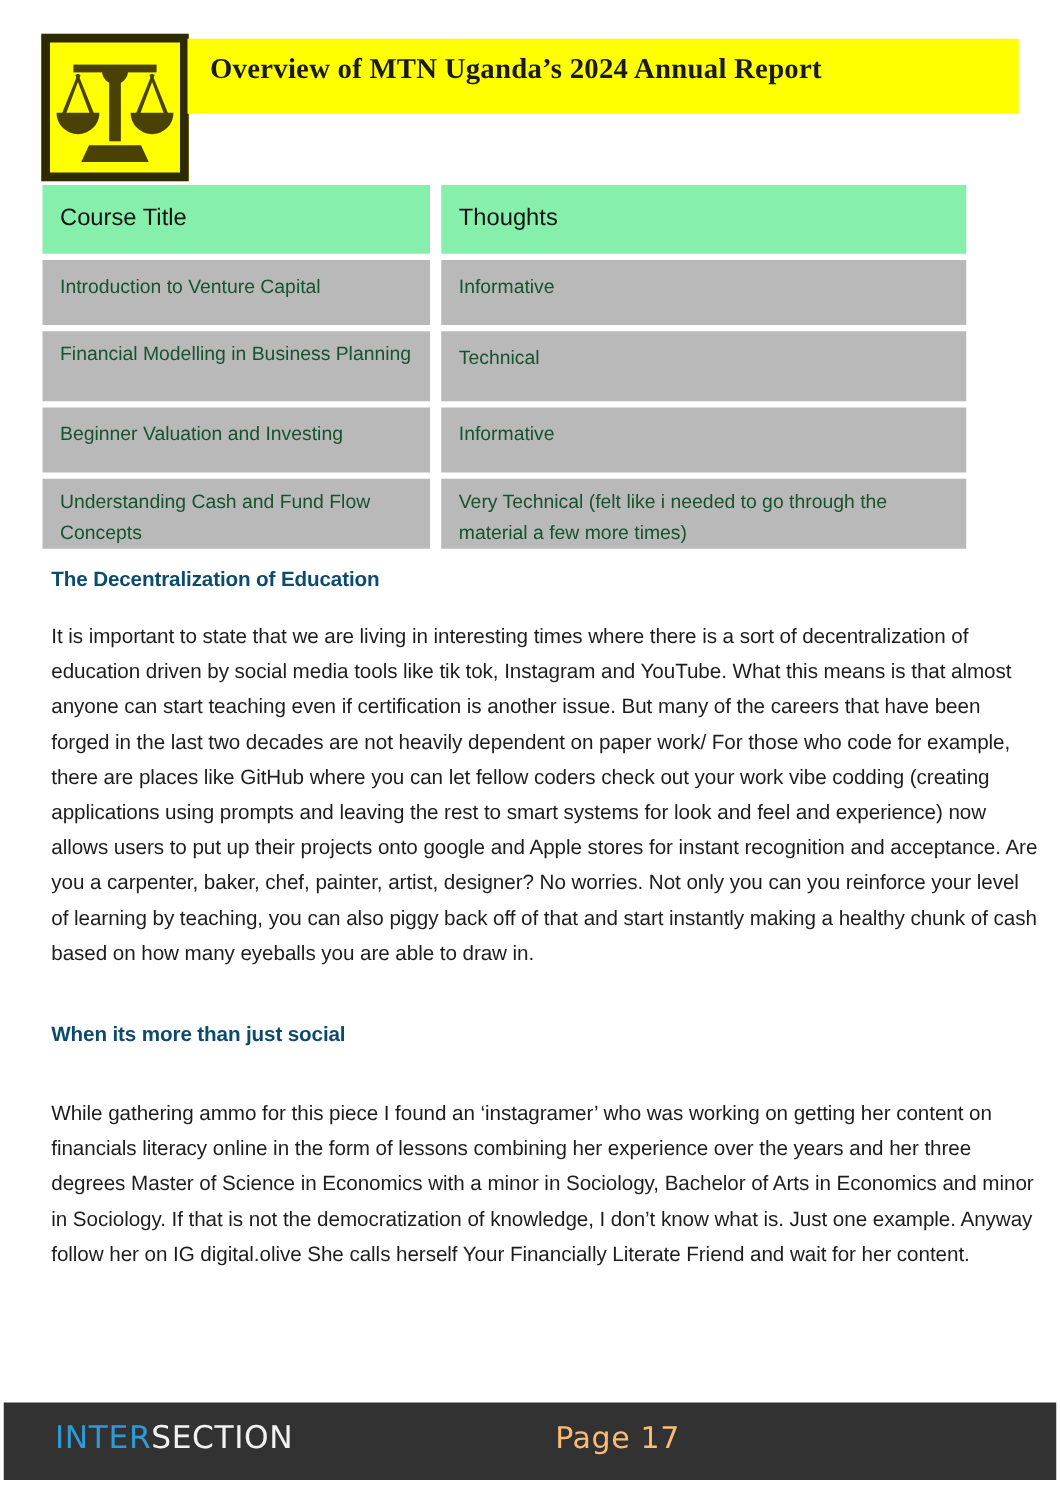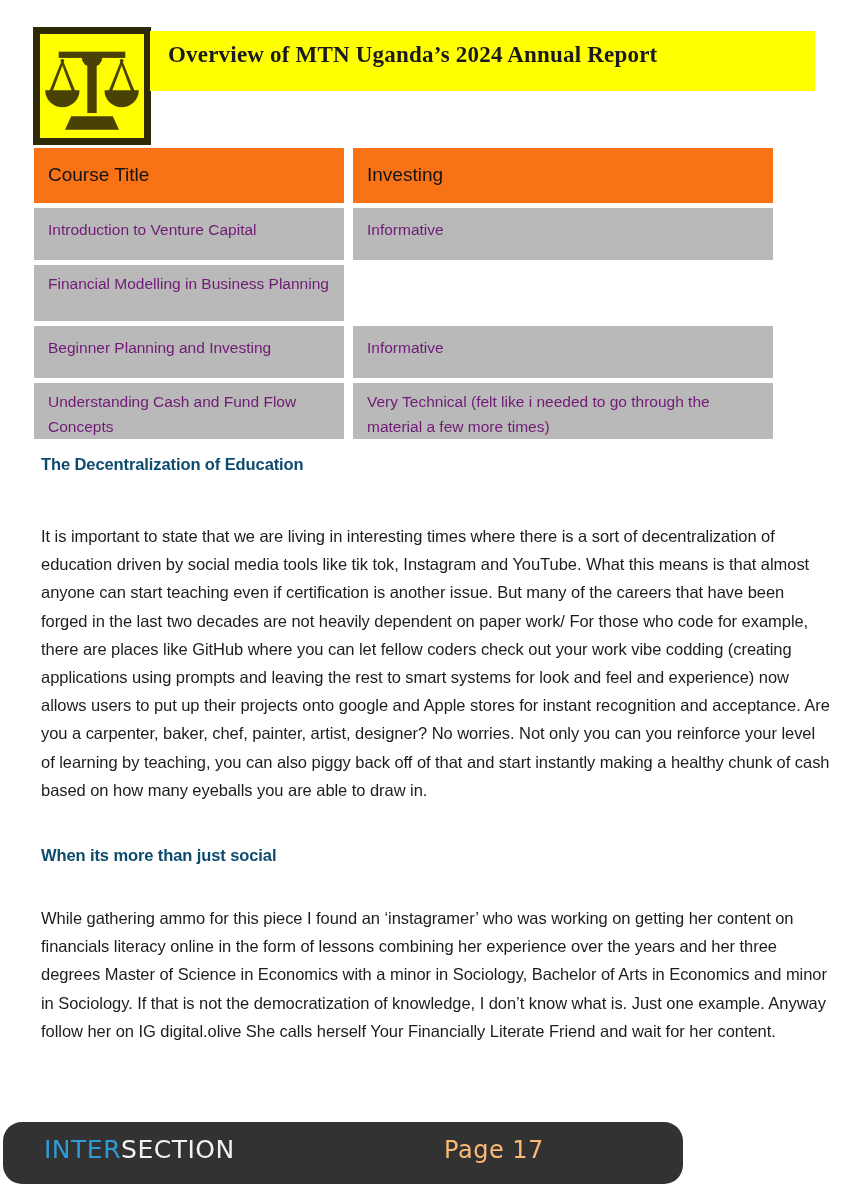--- a/index.html
+++ b/index.html
@@ -73,27 +73,27 @@
     gap: 9px;
     margin-bottom: 5px;
   }
   .tbl-row:last-child { margin-bottom: 0; }
 
   .cell {
     box-sizing: border-box;
     padding: 9px 13px 9px 14px;
     font-size: 15.5px;
     line-height: 25px;
-    color: #701a75;
+    color: #14532d;
   }
   .col-title { width: 310px; flex: 0 0 310px; }
   .col-thoughts { width: 420px; flex: 0 0 420px; }
 
   .head-row .cell {
-    background: #f97316;
+    background: #86efac;
     height: 55px;
     font-size: 19px;
     line-height: 38px;
     padding-top: 8px;
     color: #141414;
   }
   .body-row .cell {
     background: #b9b9b9;
   }
   .row-h1 .cell { height: 52px; }
@@ -115,33 +115,32 @@
     letter-spacing: -0.1px;
     margin: 0;
   }
   .para {
     font-size: 16.5px;
     line-height: 28.2px;
     color: #1d1d1d;
     margin: 0;
     letter-spacing: -0.05px;
   }
-  .para-1 { margin-top: 48px; }
+  .para-1 { margin-top: 21px; }
   .heading-2 { margin-top: 42px; }
   .para-2 { margin-top: 39px; }
 
   
   .footer {
     position: absolute;
     left: 3px;
     top: 1122px;
-    width: 680px;
+    width: 842px;
     height: 62px;
     background: #323232;
-    border-radius: 19px;
   }
   .footer-logo {
     position: absolute;
     left: 41px;
     top: 13px;
     font-family: "DejaVu Sans", sans-serif;
     font-size: 25px;
     letter-spacing: 0.5px;
   }
   .footer-logo .inter { color: #2e9bd6; }
@@ -191,34 +190,35 @@
   </div>
 
   <div class="header-banner"></div>
   <div class="header-title">Overview of MTN Uganda’s 2024 Annual Report</div>
 </div>
 
 <div class="course-table">
 
   <div class="tbl-row head-row">
     <div class="cell col-title">Course Title</div>
-    <div class="cell col-thoughts">Investing</div>
+    <div class="cell col-thoughts">Thoughts</div>
   </div>
 
   <div class="tbl-row body-row row-h1">
     <div class="cell col-title">Introduction to Venture Capital</div>
     <div class="cell col-thoughts">Informative</div>
   </div>
 
   <div class="tbl-row body-row row-h2">
     <div class="cell col-title cell-2line">Financial Modelling in Business Planning</div>
+    <div class="cell col-thoughts">Technical</div>
   </div>
 
   <div class="tbl-row body-row row-h1">
-    <div class="cell col-title">Beginner Planning and Investing</div>
+    <div class="cell col-title">Beginner Valuation and Investing</div>
     <div class="cell col-thoughts">Informative</div>
   </div>
 
   <div class="tbl-row body-row row-h2">
     <div class="cell col-title cell-2line">Understanding Cash and Fund Flow Concepts</div>
     <div class="cell col-thoughts cell-2line">Very Technical (felt like i needed to go through the material a few more times)</div>
   </div>
 
 </div>
 

